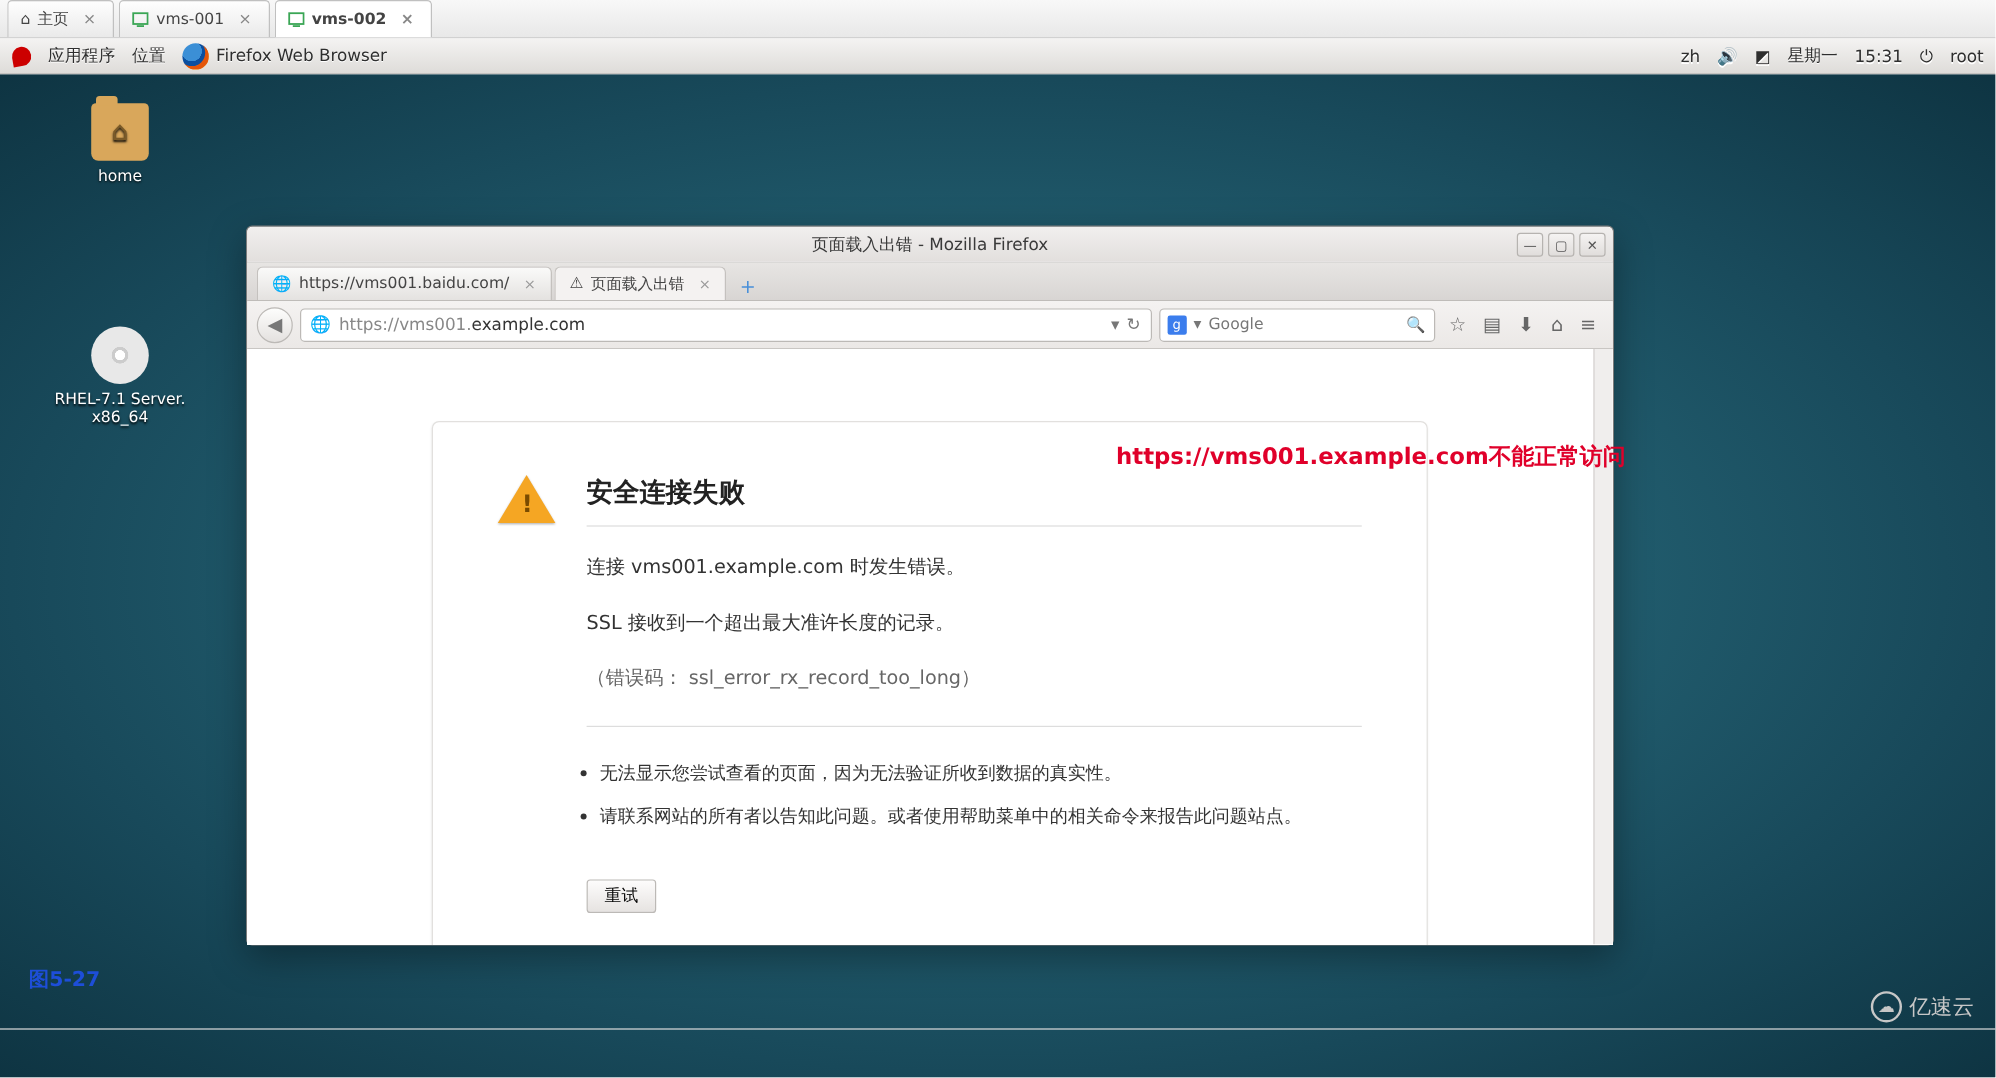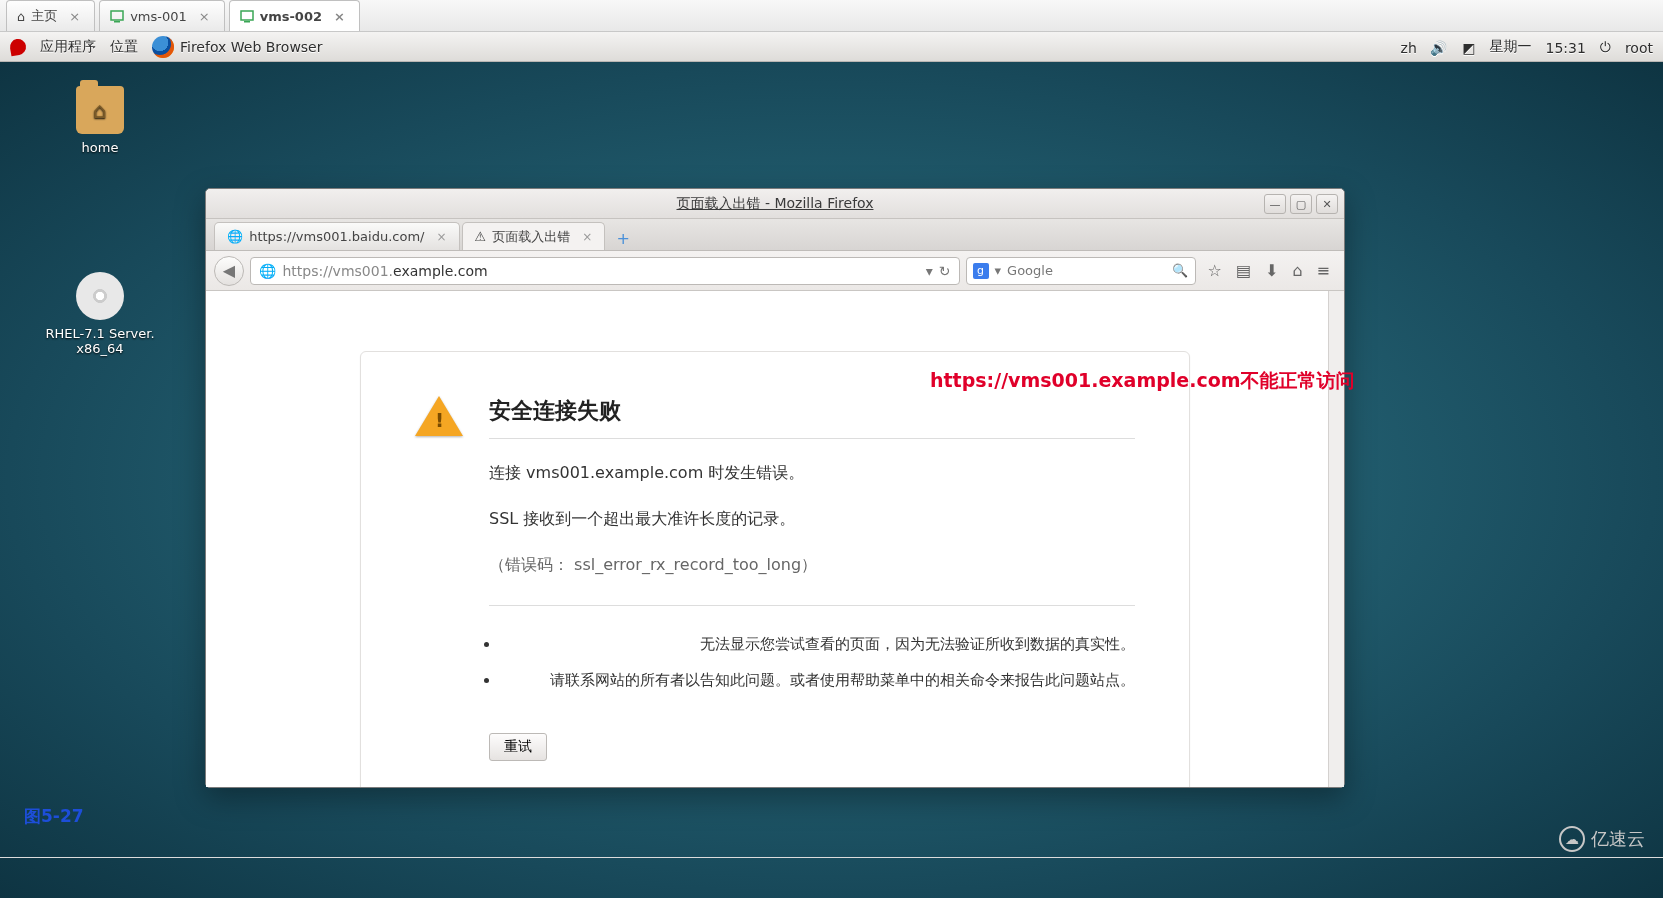--- a/index.html
+++ b/index.html
@@ -30,21 +30,21 @@
 .folder-icon:after { content:"⌂"; position:absolute; inset:0; display:flex; align-items:center; justify-content:center; color:#7a5a28; font-size:22px; }
 .trash-icon { background:linear-gradient(#e8e8e8,#b0b0b0); border-radius:6px 6px 10px 10px; position:relative; }
 .trash-icon:before{content:"";position:absolute;top:-6px;left:6px;right:6px;height:6px;background:#c0c0c0;border-radius:3px;}
 .disc-icon { background:radial-gradient(circle,#fff 0 12%,#ccc 13% 20%,#e8e8e8 21% 100%); border-radius:50%; }
 
 
 .overlay-text { position:absolute; color:#e0002a; font-weight:bold; font-size:19px; }
 
 
 .win { position:absolute; left:205px; top:126px; width:1140px; height:600px; background:#fff; border:1px solid #7b7b7b; border-radius:5px; box-shadow:0 10px 30px rgba(0,0,0,.35); display:flex; flex-direction:column; }
-.win-title { height:30px; background:linear-gradient(#f1efee,#e2dfdd); border-bottom:1px solid #c6c3c0; display:flex; align-items:center; justify-content:center; font-size:14px; color:#3a3a3a; position:relative; border-radius:5px 5px 0 0;text-decoration:underline; }
+.win-title { height:30px; background:linear-gradient(#f1efee,#e2dfdd); border-bottom:1px solid #c6c3c0; display:flex; align-items:center; justify-content:center; font-size:14px; color:#3a3a3a; position:relative; border-radius:5px 5px 0 0; }
 .win-ctrl { position:absolute; right:6px; top:5px; display:flex; gap:4px; }
 .win-ctrl button { width:22px; height:20px; border:1px solid #b6b3b0; background:linear-gradient(#f5f3f2,#e0dddb); border-radius:3px; font-size:11px; color:#555; cursor:pointer; }
 
 .ff-tabs { height:32px; background:linear-gradient(#e7e5e3,#d8d5d3); display:flex; align-items:flex-end; padding:0 8px; border-bottom:1px solid #bfbcb9; }
 .ff-tab { height:28px; padding:0 12px; display:flex; align-items:center; gap:6px; font-size:13px; color:#444; border:1px solid #c4c1be; border-bottom:none; border-radius:5px 5px 0 0; background:linear-gradient(#fafaf9,#e4e2e0); margin-right:2px; cursor:pointer; position:relative; }
 .ff-tab.active { background:#f4f2f1; z-index:1; }
 .ff-tab .close { color:#999; margin-left:6px; font-size:12px; }
 .ff-newtab { width:24px; height:24px; display:flex; align-items:center; justify-content:center; color:#4a90d9; font-size:16px; margin-left:4px; cursor:pointer; }
 
 .navbar { height:40px; background:linear-gradient(#f4f2f1,#ebe8e6); border-bottom:1px solid #c9c6c3; display:flex; align-items:center; padding:0 8px; gap:6px; }
@@ -62,21 +62,21 @@
 .content { flex:1; background:#fff; position:relative; overflow:auto; }
 .err-card { width:830px; margin:60px auto 0; border:1px solid #e2e0de; border-radius:6px; padding:44px 54px 44px 54px; background:#fff; box-shadow:0 1px 2px rgba(0,0,0,.06); display:flex; gap:26px; }
 .warn-icon { width:48px; flex-shrink:0; }
 .warn-tri { width:0;height:0;border-left:24px solid transparent;border-right:24px solid transparent;border-bottom:40px solid #f5a623; position:relative; filter:drop-shadow(0 1px 1px rgba(0,0,0,.3)); }
 .warn-tri:after{content:"!";position:absolute;left:-4px;top:12px;color:#7a4b00;font-weight:bold;font-size:20px;}
 .err-body { flex:1; color:#333; }
 .err-body h1 { font-size:22px; font-weight:bold; padding-bottom:12px; border-bottom:1px solid #ddd; margin-bottom:22px; color:#222; }
 .err-body p { font-size:16px; margin-bottom:22px; line-height:1.5; }
 .err-body .code { color:#666; margin-bottom:28px; }
 .err-body ul { border-top:1px solid #ddd; padding-top:26px; font-size:15px; line-height:1.7; color:#333; }
-.err-body li { margin-left:11px; margin-bottom:10px;text-align:right; }
+.err-body li { margin-left:11px; margin-bottom:10px; }
 .retry-btn { margin-top:30px; padding:4px 14px; font-size:14px; border:1px solid #bcb9b6; background:linear-gradient(#fdfcfc,#e6e3e1); border-radius:3px; cursor:pointer; }
 
 .scrollbar-v { position:absolute; right:0; top:0; bottom:0; width:16px; background:#f0eeed; border-left:1px solid #d4d1cf; }
 
 .figure-label { position:absolute; left:24px; bottom:70px; color:#1d4ed8; font-weight:bold; font-size:17px; }
 .watermark { position:absolute; right:18px; bottom:46px; color:#c7c7c7; font-size:18px; display:flex; align-items:center; gap:6px; }
 .watermark .wm-ico { width:26px;height:26px;border:2px solid #c7c7c7;border-radius:50%;display:flex;align-items:center;justify-content:center;font-size:14px; }
 .hr-bottom { position:absolute; left:0; right:0; bottom:40px; height:1px; background:#dcdcdc; }
 </style>
 </head>

